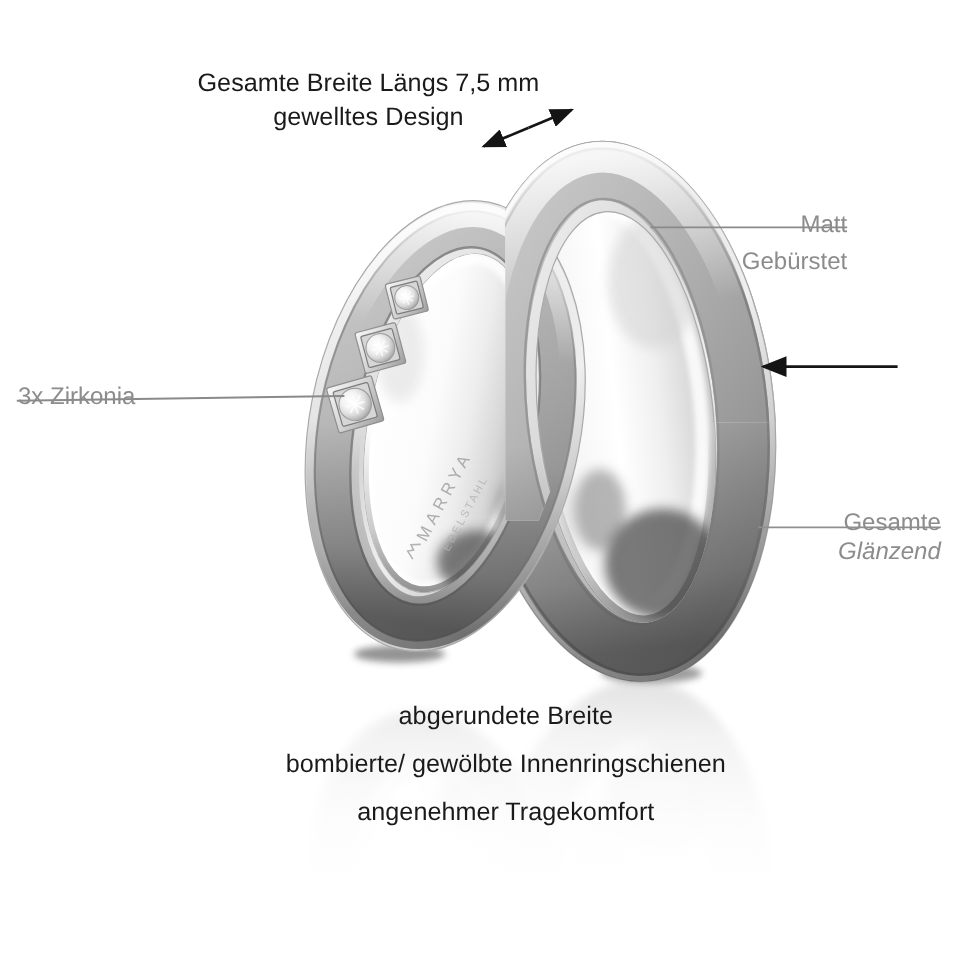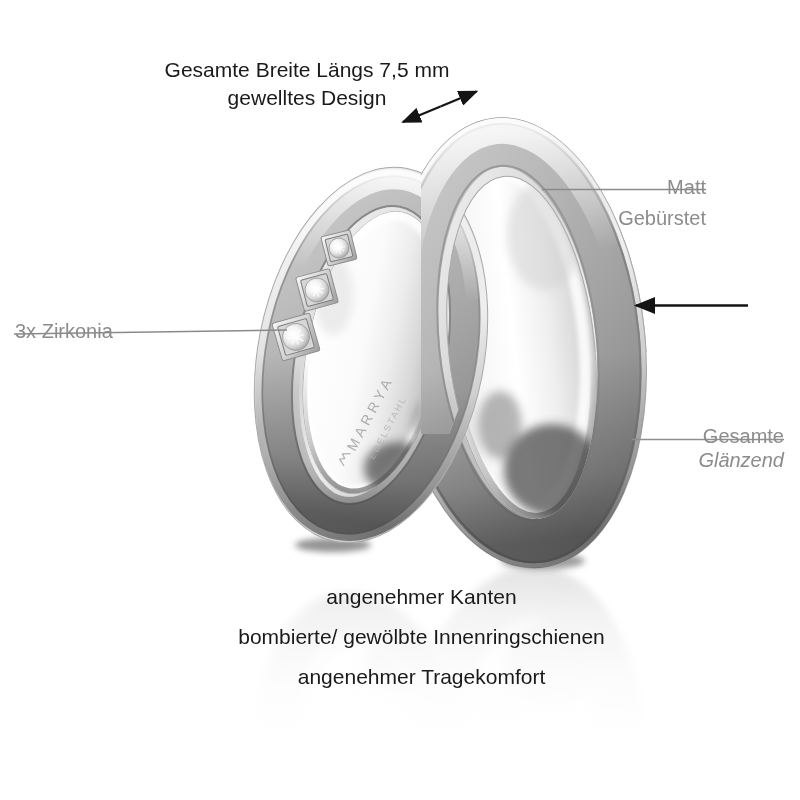--- a/index.html
+++ b/index.html
@@ -234,18 +234,18 @@
 <div class="lbl gray right" id="matt-1">Matt</div>
 <div class="lbl gray right" id="matt-2">Gebürstet</div>
 
 
 <div class="lbl gray right" id="poliert-1">Gesamte</div>
 <div class="lbl gray right" id="poliert-2">Glänzend</div>
 
 <div class="lbl gray" id="zirk-1">3x Zirkonia</div>
 
 <div class="lbl" id="features">
-  <div>angenehmer Kanten</div>
+  <div>abgerundete Breite</div>
   <div>bombierte/ gewölbte Innenringschienen</div>
   <div>angenehmer Tragekomfort</div>
 </div>
 
 </div>
 
 </body></html>

